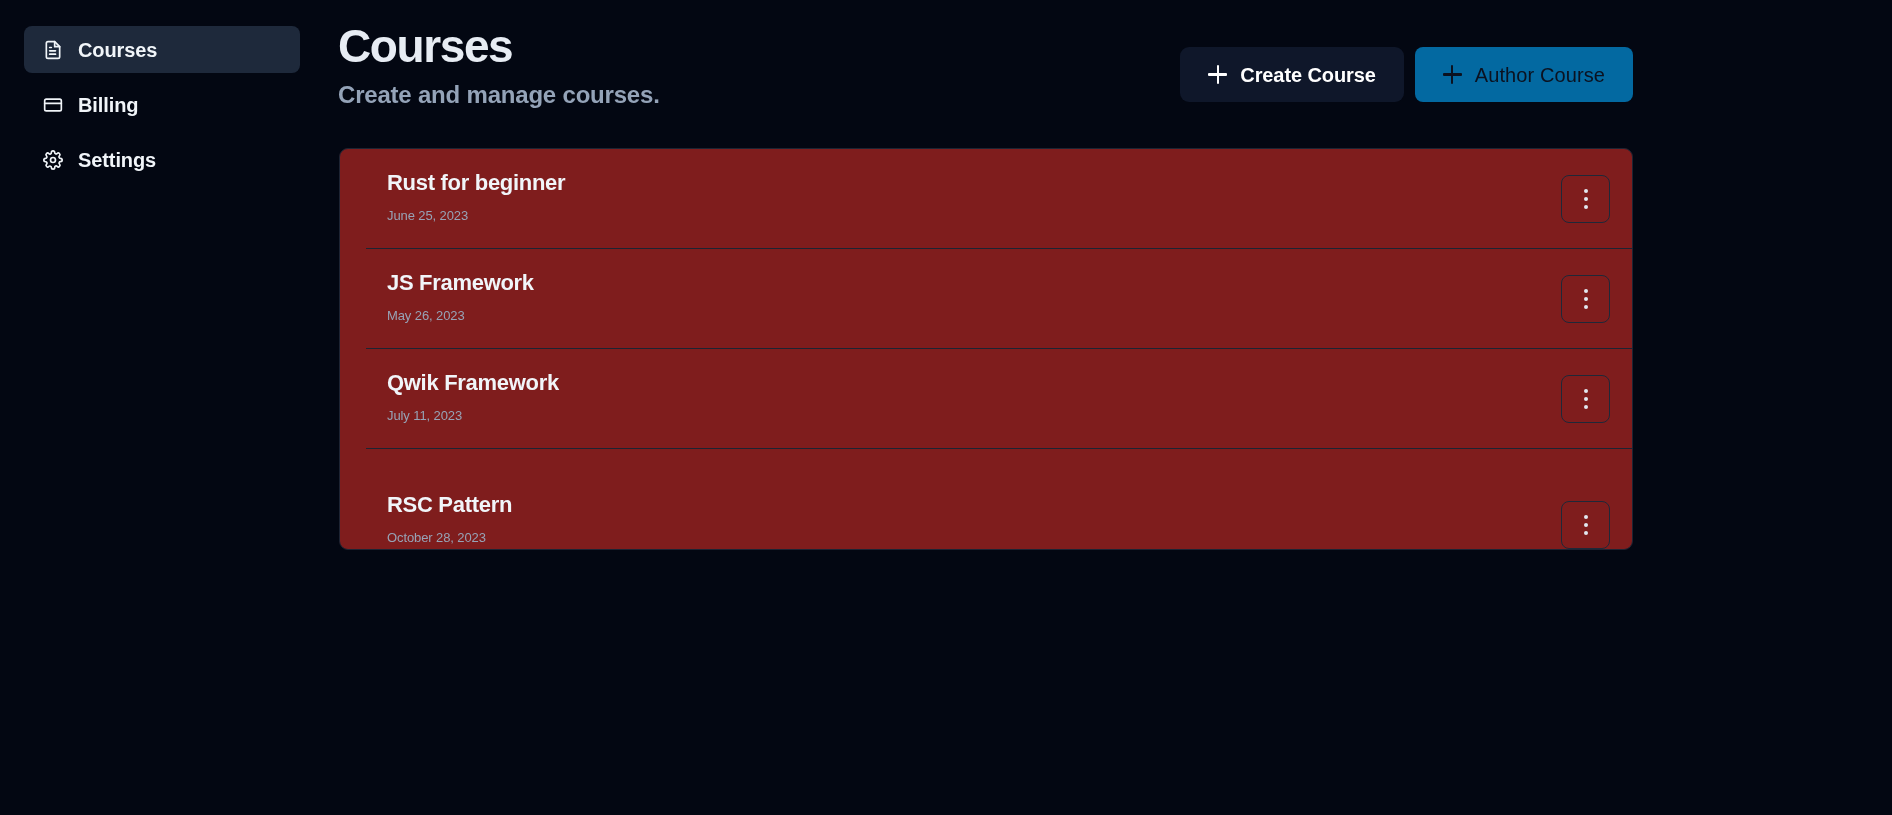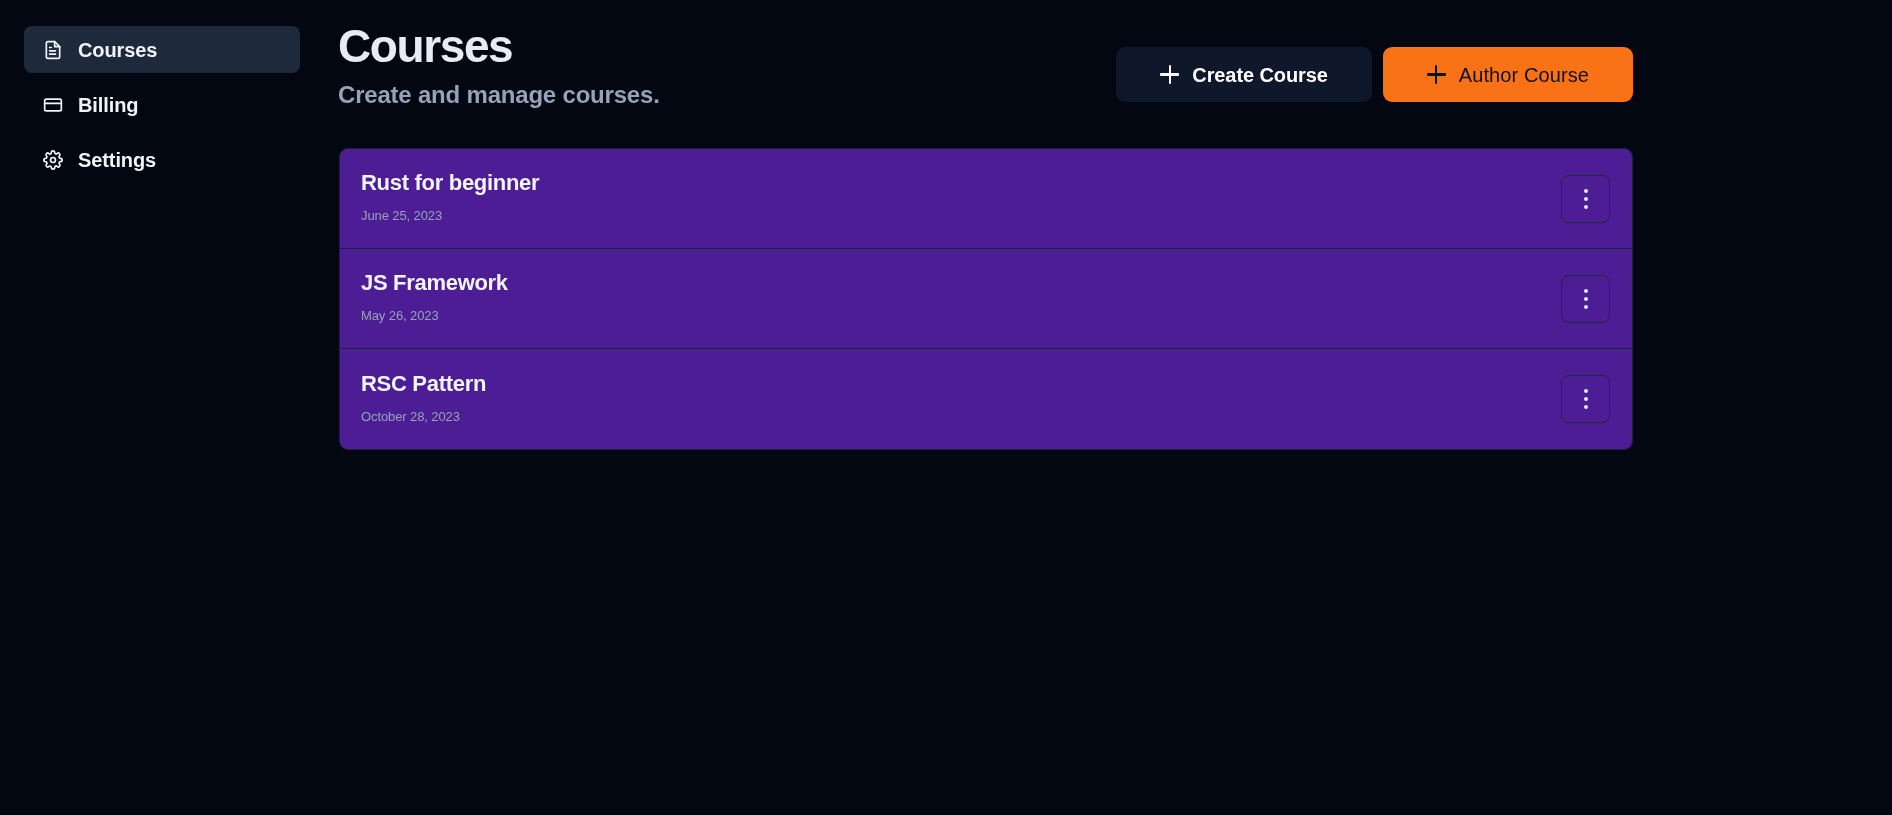--- a/index.html
+++ b/index.html
@@ -114,21 +114,21 @@
     gap: 11px;
     padding-top: 29px;
   }
 
   .btn {
     display: inline-flex;
     align-items: center;
     justify-content: center;
     gap: 13px;
     height: 55px;
-    padding: 0 44px;
+    padding: 0 28px;
     border-radius: 9px;
     border: none;
     font-family: "Liberation Sans", sans-serif;
     font-size: 20px;
     cursor: pointer;
     white-space: nowrap;
     line-height: 1;
   }
 
   .btn .plus {
@@ -158,47 +158,50 @@
   }
 
   .btn-primary {
     background: #0f172a;
     color: #ffffff;
     font-weight: 700;
     letter-spacing: -0.1px;
   }
 
   .btn-secondary {
-    background: #f97316;
+    background: #0369a1;
     color: #0b1220;
     font-weight: 400;
     letter-spacing: 0.1px;
+    border-radius: 8px;
   }
 
   
   .course-list {
     margin-top: 38px;
     margin-left: 1px;
     border: 1px solid #1d2433;
     border-radius: 9px;
     overflow: hidden;
-    background: #4c1d95;
+    background: #7f1d1d;
+    padding-left: 26px;
   }
 
   .course-row {
     display: flex;
     align-items: center;
     justify-content: space-between;
     height: 100px;
     padding: 0 22px 0 21px;
     border-bottom: 1px solid #1d2433;
   }
 
   .course-row:last-child {
     border-bottom: none;
+    align-items: flex-end;
   }
 
   .course-info {
     display: flex;
     flex-direction: column;
     gap: 8px;
   }
 
   .course-title {
     font-size: 22px;
@@ -326,20 +329,31 @@
           <div class="course-title">JS Framework</div>
           <div class="course-date">May 26, 2023</div>
         </div>
         <button class="row-menu-btn">
           <span class="dot"></span>
           <span class="dot"></span>
           <span class="dot"></span>
         </button>
       </div>
 
+      <div class="course-row">
+        <div class="course-info">
+          <div class="course-title">Qwik Framework</div>
+          <div class="course-date">July 11, 2023</div>
+        </div>
+        <button class="row-menu-btn">
+          <span class="dot"></span>
+          <span class="dot"></span>
+          <span class="dot"></span>
+        </button>
+      </div>
 
       <div class="course-row">
         <div class="course-info">
           <div class="course-title">RSC Pattern</div>
           <div class="course-date">October 28, 2023</div>
         </div>
         <button class="row-menu-btn">
           <span class="dot"></span>
           <span class="dot"></span>
           <span class="dot"></span>

